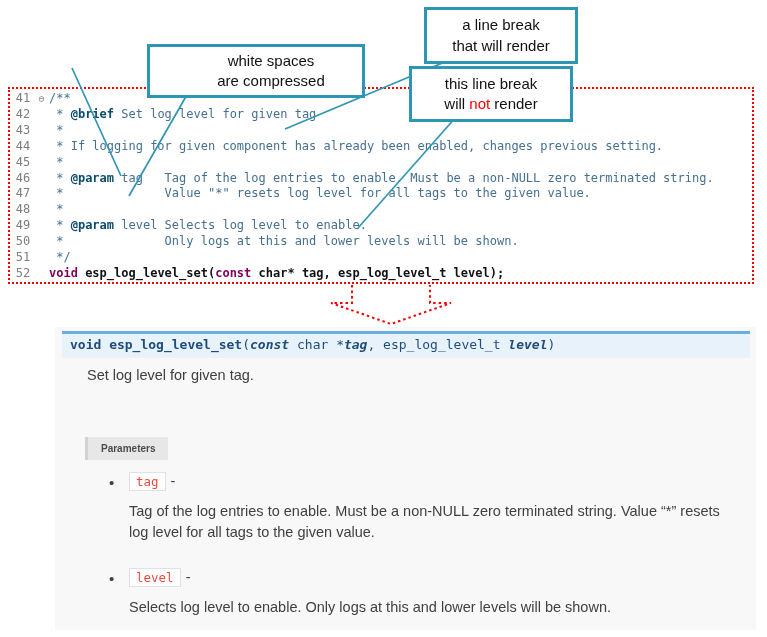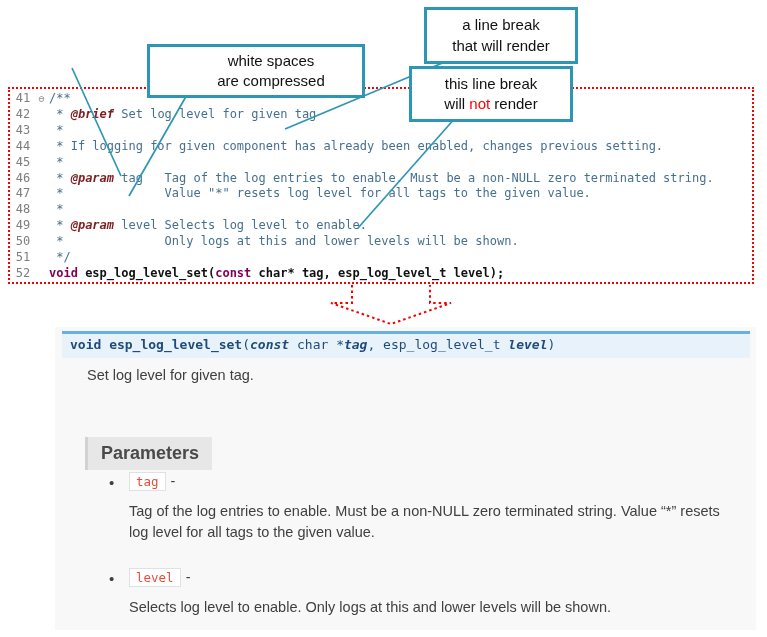--- a/index.html
+++ b/index.html
@@ -24,41 +24,41 @@
   #co4{left:409px;top:66px;width:158px;height:50px;}
 
   
   .code{position:absolute;left:12px;top:91px;z-index:2;
         font-family:"DejaVu Sans Mono",monospace;font-size:12px;line-height:15.9px;
         white-space:pre;}
   .cl{display:flex;}
   .ln{width:22px;text-align:center;color:#7d7d7d;}
   .fold{width:15px;text-align:center;color:#8a8a8a;font-size:10px;}
   .c-doc{color:#46708F;}
-  .c-tag{color:#7f1d1d;font-weight:bold;font-style:italic;}
+  .c-tag{color:#0c4a6e;font-weight:bold;}
   .c-kw{color:#7f0055;font-weight:bold;}
   .c-code{color:#111111;font-weight:bold;}
 
   
   .docs{position:absolute;left:55px;top:327px;width:701px;height:303px;background:#f8f8f8;z-index:2;}
   .sig{position:absolute;left:7px;top:4px;right:6px;height:21px;
        background:#e7f2fa;border-top:3px solid #6ab0de;
        font-family:"DejaVu Sans Mono",monospace;font-size:13px;color:#1f4c7a;
        padding:3px 4px 0 8px;white-space:pre;}
   .s-kw{font-weight:bold;}
   .s-name{font-weight:bold;}
   .s-const{font-weight:bold;font-style:italic;}
   .s-param{font-weight:bold;font-style:italic;}
   .s-plain{}
   .docs p{position:absolute;left:30px;margin:2px;font-size:14.5px;color:#404040;}
   #p1{top:38px;}
   #p2{top:72px;}
   .params-label{position:absolute;left:30px;top:110px;display:inline-block;
                 background:#e7e7e7;border-left:3px solid #d2d2d2;
-                color:#4a4a4a;font-weight:bold;font-size:18px;padding:6px 13px;}
+                color:#4a4a4a;font-weight:bold;font-size:10px;padding:6px 13px;}
   #params{position:absolute;left:52px;top:146px;margin:0;padding:0;list-style:none;width:648px;}
   #params li{position:relative;padding-left:22px;margin-bottom:26px;color:#404040;font-size:14.5px;}
   #params li::before{content:"\2022";position:absolute;left:2px;top:1px;font-size:15px;color:#404040;}
   .p-head{height:22px;margin-bottom:6px;}
   .chip{font-family:"DejaVu Sans Mono",monospace;font-size:12.5px;color:#e74c3c;
         background:#ffffff;border:1px solid #dfe2e5;padding:1px 6px;}
   .dash{margin-left:5px;}
   .p-desc{line-height:21px;max-width:614px;}
 </style>
 </head>

